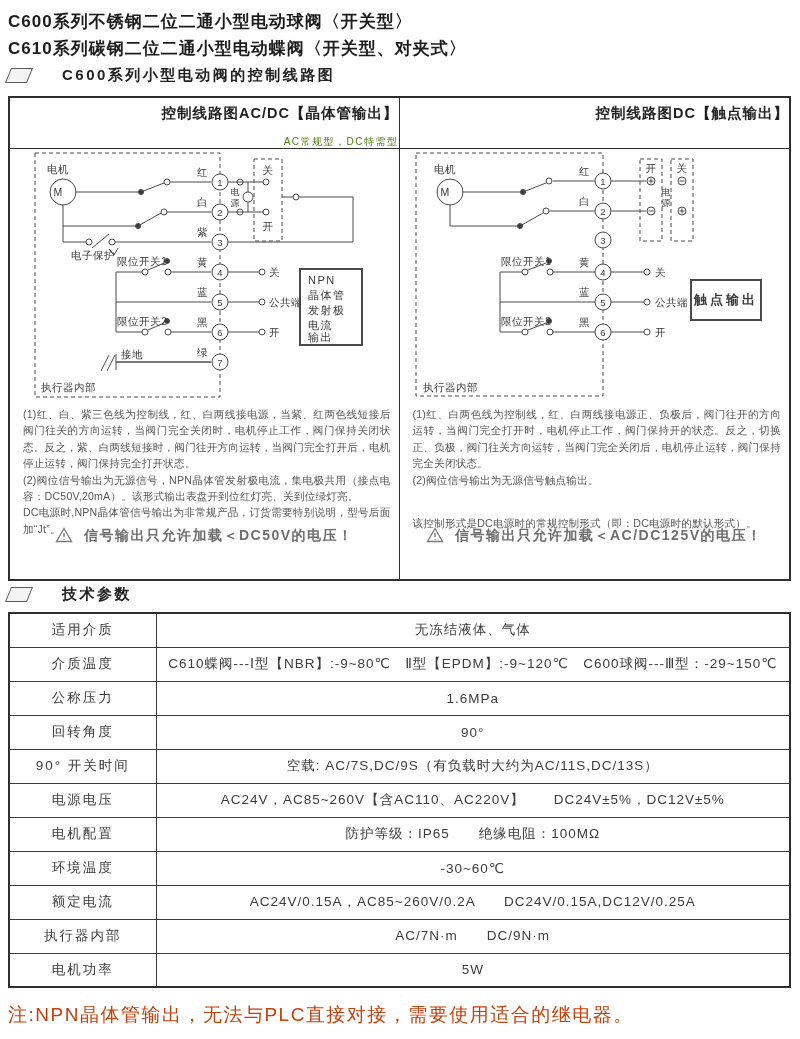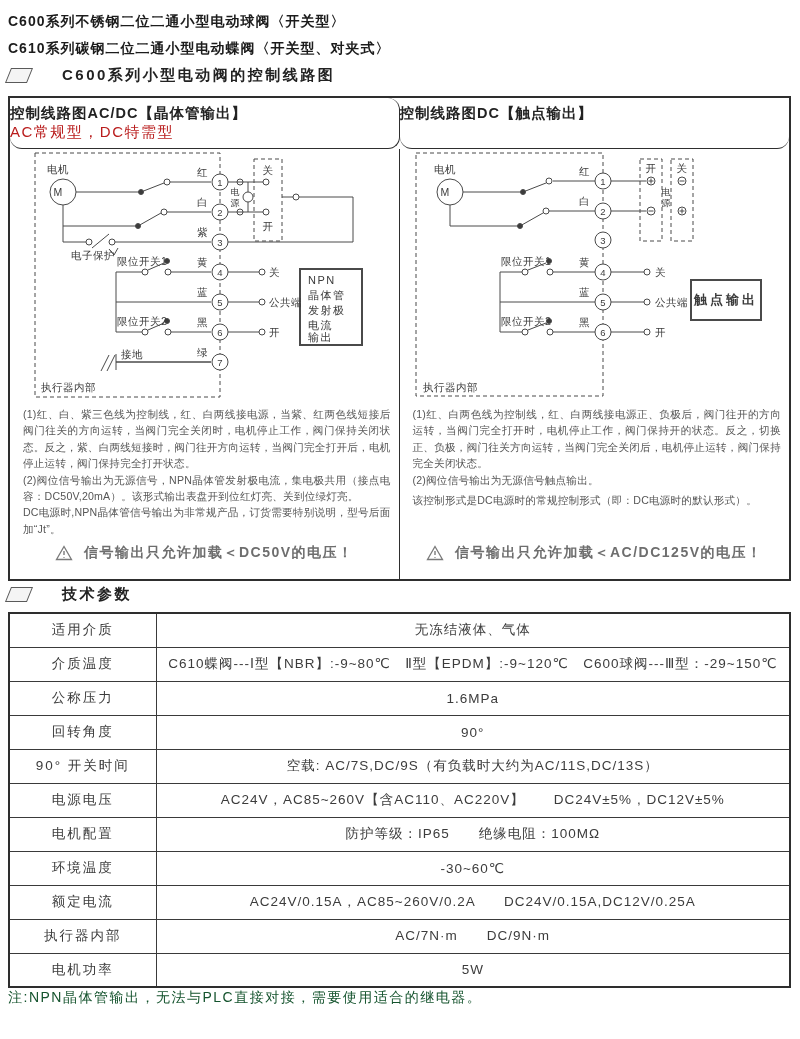--- a/index.html
+++ b/index.html
@@ -4,53 +4,53 @@
 <style>
   * { margin:0; padding:0; box-sizing:border-box; }
   html,body { background:#ffffff; }
   body {
     width:800px; height:1039px; position:relative;
     font-family:"Liberation Sans","DejaVu Sans",sans-serif;
     color:#2d2d2d; overflow:hidden;
   }
   .page { padding:8px 9px 0 8px; }
 
-  .title-line { font-size:14px; font-weight:600; color:#1c1c1c; letter-spacing:1px; line-height:27px; }
+  .title-line { font-size:17px; font-weight:600; color:#1c1c1c; letter-spacing:1px; line-height:27px; }
 
   .section-header { display:flex; align-items:center; gap:32px; margin-top:4px; }
   .pgram { width:22px; height:15px; border:1.5px solid #5a5a5a; background:#f4f4f4; transform:skewX(-22deg); }
   .section-title { font-size:15px; font-weight:700; color:#222; letter-spacing:2.5px; }
 
   
   .circuit-box { margin-top:11px; border:2px solid #2e2e2e; display:grid; grid-template-columns:1fr 1fr; width:783px; }
   .cell-l { border-right:1.5px solid #2e2e2e; }
-  .c-head { height:51px; border-bottom:1.5px solid #2e2e2e; text-align:left; padding-top:6px;border-radius:12px; }
+  .c-head { height:51px; border-bottom:1.5px solid #2e2e2e; text-align:right; padding-top:6px; }
   .c-head .h1 { font-size:14.5px; font-weight:700; color:#222; letter-spacing:1px; }
-  .c-head .h2 { font-size:15px; color:#b91c1c; letter-spacing:1.5px; margin-top:0; }
+  .c-head .h2 { font-size:10px; color:#4d7c0f; letter-spacing:1.5px; margin-top:12px; }
   .c-svg { height:252px; display:flex; justify-content:center; align-items:flex-start; }
   .c-notes { height:126px; padding:5px 8px 0 13px; }
   .c-notes p { font-size:10.6px; color:#565656; line-height:1.55; letter-spacing:0.2px; text-align:justify; }
-  .c-warn { height:52px; display:flex; align-items:center; justify-content:center; gap:11px; }
+  .c-warn { height:52px; display:flex; align-items:flex-start; justify-content:center; gap:11px; }
   .c-warn .wtxt { font-size:14px; color:#6e6e6e; font-weight:700; letter-spacing:1.5px; }
 
   svg { display:block; }
   svg text { fill:#3b3b3b; font-family:"Liberation Sans","DejaVu Sans",sans-serif; }
   .wl { font-size:10.5px; letter-spacing:0.5px; }
   .cl { font-size:10.5px; letter-spacing:0.5px; }
   .tn { font-size:9.5px; }
   .bx { font-size:11px; letter-spacing:1.5px; }
   .vv { font-size:9px; }
 
   
   .params { margin-top:8px; width:783px; border-collapse:collapse; table-layout:fixed; }
   .params td { border:1px solid #3a3a3a; height:34px; font-size:13.5px; color:#3c3c3c; }
   .params { border:2px solid #2e2e2e; }
   .params tr td:first-child { width:147px; text-align:center; letter-spacing:2px; }
   .params tr td:last-child { text-align:center; letter-spacing:1px;margin-top:20px; }
-  .foot-note { margin-top:1px; font-size:14px; color:#14532d; letter-spacing:1.5px; }
+  .foot-note { margin-top:14px; font-size:19px; color:#c2410c; letter-spacing:1.5px; }
 </style>
 </head>
 <body>
 
 <div class="page">
 
   <div class="title-line">C600系列不锈钢二位二通小型电动球阀〈开关型〉</div>
   <div class="title-line">C610系列碳钢二位二通小型电动蝶阀〈开关型、对夹式〉</div>
 
   <div class="section-header">
@@ -239,21 +239,21 @@
     </div>
 
     <div class="c-notes cell-l">
       <p>(1)红、白、紫三色线为控制线，红、白两线接电源，当紫、红两色线短接后阀门往关的方向运转，当阀门完全关闭时，电机停止工作，阀门保持关闭状态。反之，紫、白两线短接时，阀门往开方向运转，当阀门完全打开后，电机停止运转，阀门保持完全打开状态。</p>
       <p>(2)阀位信号输出为无源信号，NPN晶体管发射极电流，集电极共用（接点电容：DC50V,20mA）。该形式输出表盘开到位红灯亮、关到位绿灯亮。</p>
       <p>DC电源时,NPN晶体管信号输出为非常规产品，订货需要特别说明，型号后面加“Jt”。</p>
     </div>
     <div class="c-notes">
       <p>(1)红、白两色线为控制线，红、白两线接电源正、负极后，阀门往开的方向运转，当阀门完全打开时，电机停止工作，阀门保持开的状态。反之，切换正、负极，阀门往关方向运转，当阀门完全关闭后，电机停止运转，阀门保持完全关闭状态。</p>
       <p>(2)阀位信号输出为无源信号触点输出。</p>
-      <p style="margin-top:4px;">该控制形式是DC电源时的常规控制形式（即：DC电源时的默认形式）。</p>
+      <p style="margin-top:27px;">该控制形式是DC电源时的常规控制形式（即：DC电源时的默认形式）。</p>
     </div>
 
     <div class="c-warn cell-l">
       <svg width="18" height="16" viewBox="0 0 18 16">
         <polygon points="9,1.5 16.5,14.5 1.5,14.5" fill="none" stroke="#7a7a7a" stroke-width="1.3"></polygon>
         <path d="M9 6 V10 M9 12 V12.8" stroke="#7a7a7a" stroke-width="1.4"></path>
       </svg>
       <span class="wtxt">信号输出只允许加载＜DC50V的电压！</span>
     </div>
     <div class="c-warn">

